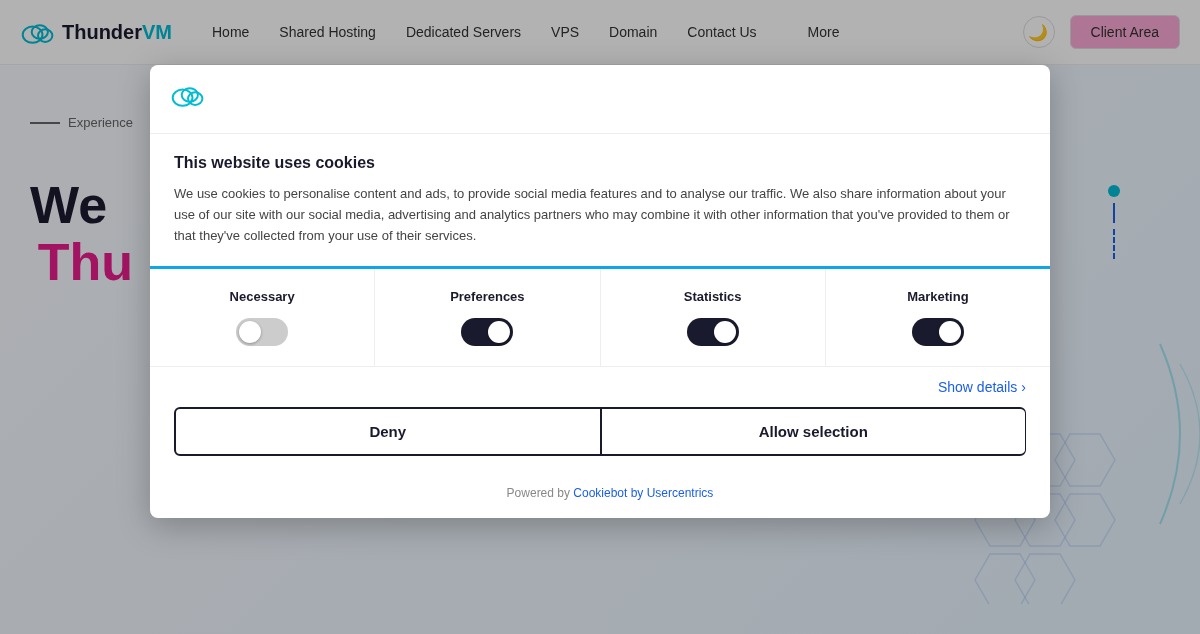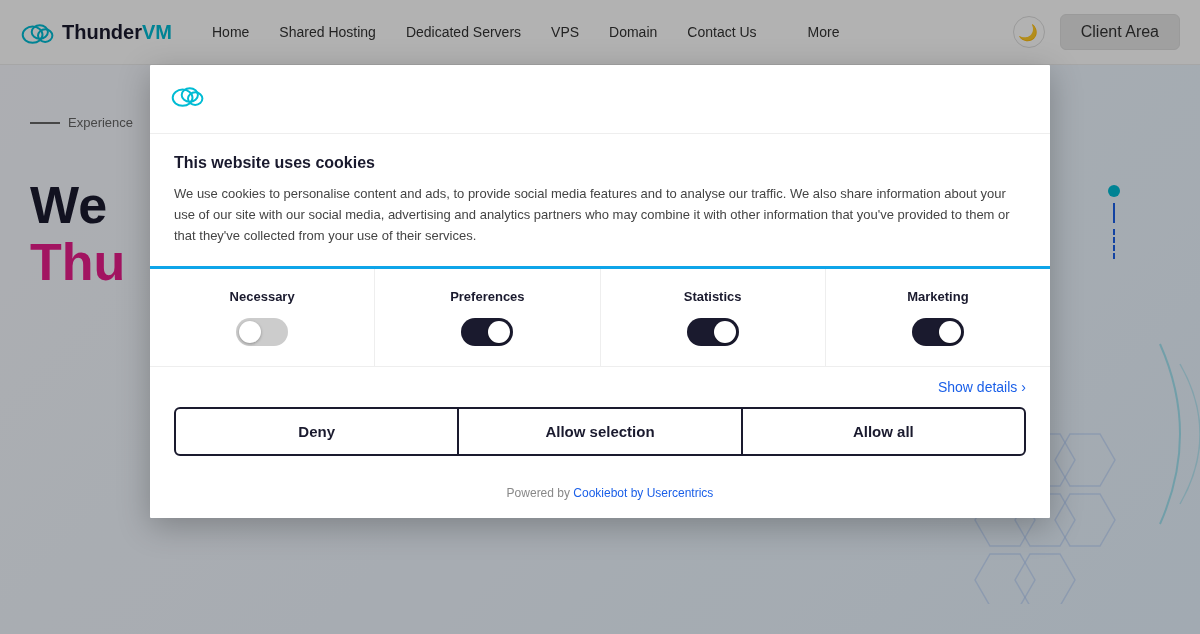--- a/index.html
+++ b/index.html
@@ -68,22 +68,22 @@
       justify-content: center;
       cursor: pointer;
       font-size: 16px;
       margin-left: 10px;
     }
     .client-area-btn {
       margin-left: 15px;
       padding: 8px 20px;
       border: 1px solid #ddd;
       border-radius: 6px;
-      background: #e5e5e5;
-      font-size: 16px;
+      background: #f9a8d4;
+      font-size: 14px;
       cursor: pointer;
       color: #333;
     }
 
     
     .hero-bg {
       position: absolute;
       top: 65px;
       left: 0; right: 0; bottom: 0;
       background: linear-gradient(135deg, #f8faff 0%, #e8f4ff 100%);
@@ -112,38 +112,39 @@
       font-weight: 800;
       color: #1a1a2e;
       line-height: 1.1;
       margin-top: 47px;
     }
     .hero-title-2 {
       font-size: 52px;
       font-weight: 800;
       color: #e91e8c;
       line-height: 1.1;
+      text-align: right;
     }
 
     
     .overlay {
       position: absolute;
       top: 0; left: 0; right: 0; bottom: 0;
       background: rgba(0,0,0,0.3);
       z-index: 10;
     }
 
     
     .cookie-dialog {
       position: absolute;
       top: 65px;
       left: 150px;
       right: 150px;
       background: #fff;
-      border-radius: 1px;
+      border-radius: 8px;
       z-index: 20;
       box-shadow: 0 8px 32px rgba(0,0,0,0.25);
       overflow: hidden;
     }
 
     .cookie-header {
       padding: 16px 20px 10px 20px;
       border-bottom: 1px solid #eee;
     }
     .cookie-logo {
@@ -448,20 +449,19 @@
   <div class="show-details-row">
     <a class="show-details-link">
       <span>Show details</span>
       <span class="chevron-icon">›</span>
     </a>
   </div>
 
   <div class="cookie-buttons">
     <button class="cookie-btn">Deny</button>
     <button class="cookie-btn">Allow selection</button>
-    <button class="cookie-btn">Allow all</button>
   </div>
 
   <div class="cookie-footer">
     <span>Powered by </span><a class="cookiebot-link">Cookiebot by Usercentrics</a>
   </div>
 
 </div>
 
 </body></html>

